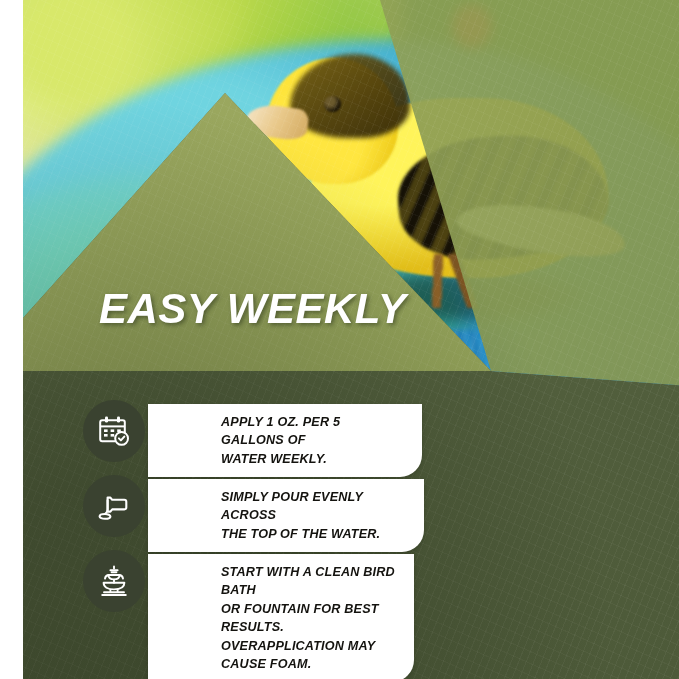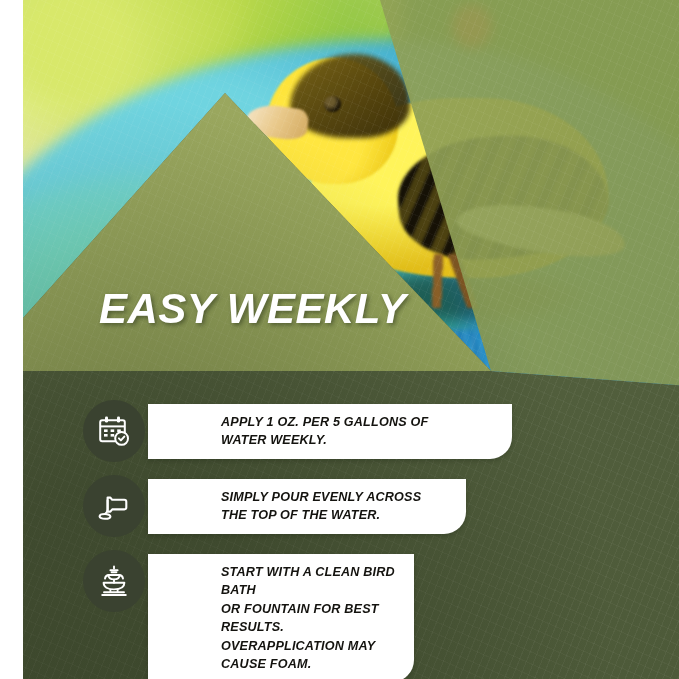--- a/index.html
+++ b/index.html
@@ -265,22 +265,22 @@
     right: 0;
     min-height: 54px;
     background: #ffffff;
     border-radius: 0 0 22px 0;
     box-shadow: 0 2px 4px rgba(20,28,12,.25);
     display: flex;
     align-items: center;
     padding: 9px 16px 9px 73px;
     box-sizing: border-box;
   }
-  .step.s1 .pill { width: 364px; }
-  .step.s2 .pill { width: 318px; }
+  .step.s1 .pill { width: 274px; }
+  .step.s2 .pill { width: 276px; }
   .step.s3 .pill { width: 266px; }
 
   .step .pill-text {
     font-family: "Liberation Sans", sans-serif;
     font-style: italic;
     font-weight: bold;
     font-size: 12.6px;
     line-height: 1.46;
     color: #14130f;
     letter-spacing: .2px;

